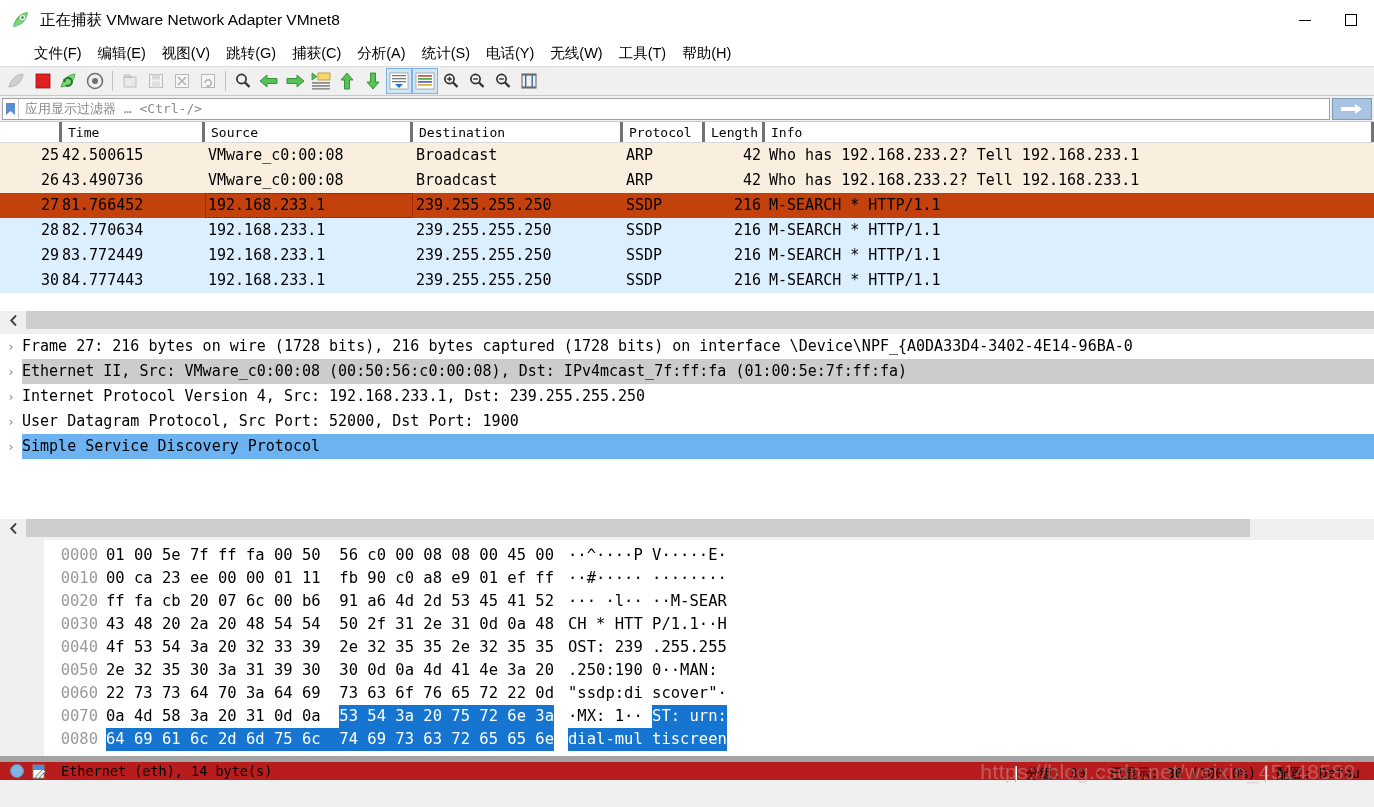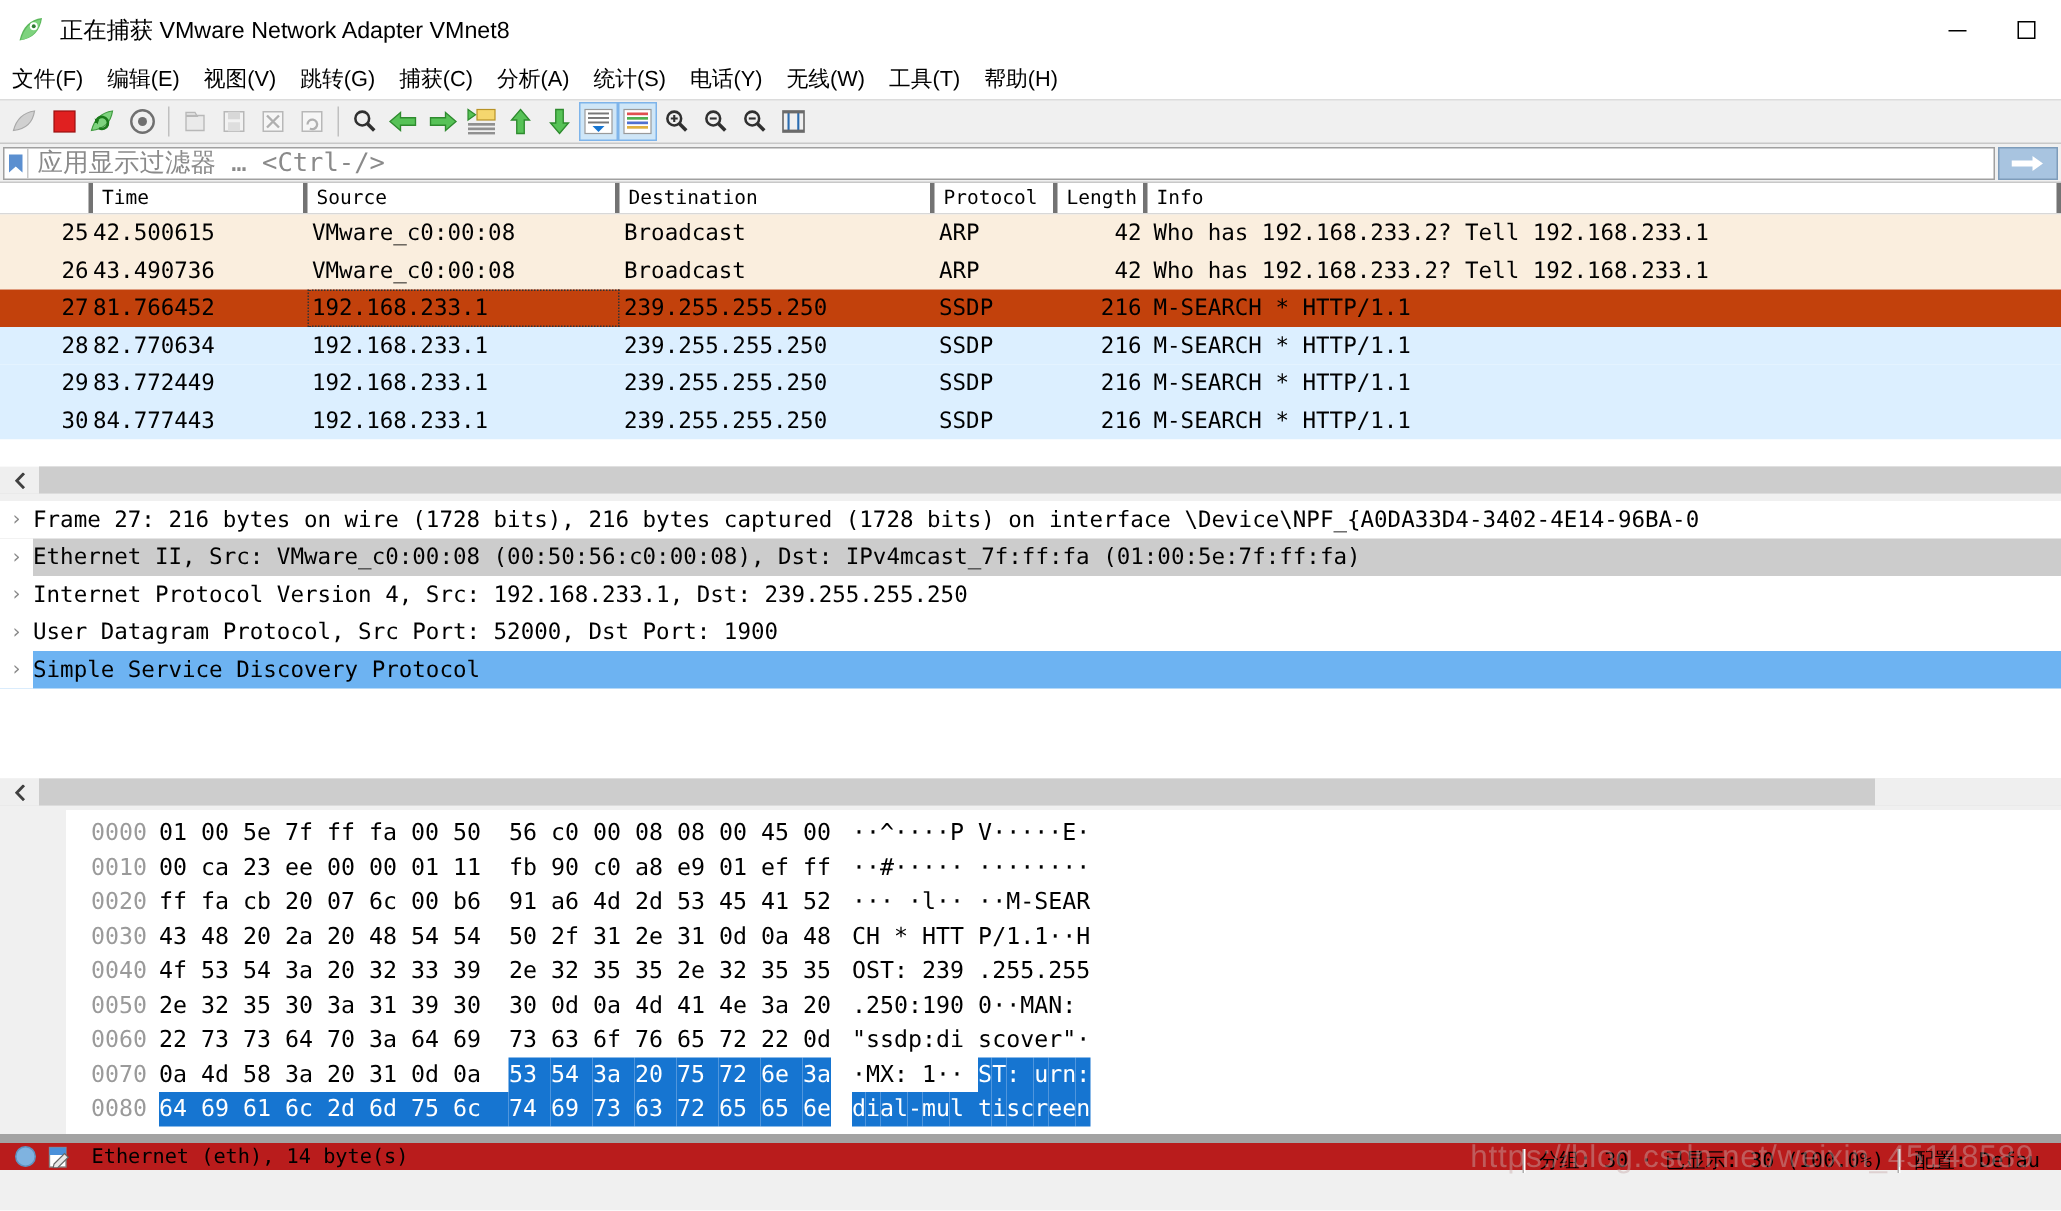--- a/index.html
+++ b/index.html
@@ -20,21 +20,21 @@
   .title-icon { width:22px; height:22px; margin-left:10px; margin-right:8px; position:relative; }
   .title-text {
     font-size:15.5px; color:#000; letter-spacing:0px; white-space:nowrap;
   }
   .win-btns { position:absolute; right:0; top:0; height:40px; display:flex; }
   .win-btn { width:46px; height:40px; display:flex; align-items:center; justify-content:center; }
   .min-glyph { width:12px; height:1px; background:#000; }
   .max-glyph { width:12px; height:12px; border:1.4px solid #000; }
 
   
-  .menubar { height:26px; background:#ffffff; display:flex; align-items:center; padding-left:0; }
+  .menubar { height:26px; background:#ffffff; display:flex; align-items:center; padding-left:26px; }
   .menu-item {
     font-size:14.5px; color:#000; padding:0 8px; white-space:nowrap; line-height:26px;
   }
 
   
   .toolbar {
     height:30px; background:#f0f0f0; display:flex; align-items:center;
     border-top:1px solid #dcdcdc; border-bottom:1px solid #c8c8c8; padding-left:4px;
   }
   .tb { width:26px; height:26px; display:flex; align-items:center; justify-content:center; position:relative;}
@@ -48,21 +48,21 @@
   }
   .filter-input {
     flex:1; height:22px; background:#ffffff; border:1px solid #a0a0a0;
     display:flex; align-items:center; margin-right:2px;
   }
   .filter-bookmark {
     width:16px; height:20px; display:flex; align-items:center; justify-content:center;
     border-right:1px solid #c8c8c8; flex:0 0 16px;
   }
   .filter-ph {
-    font-family:"DejaVu Sans Mono", monospace; font-size:17px; color:#8a8a8a;
+    font-family:"DejaVu Sans Mono", monospace; font-size:13px; color:#8a8a8a;
     margin-left:6px; white-space:nowrap;
   }
   .filter-go {
     width:40px; height:22px; background:#a8c4e0; border:1px solid #7e9cba;
     display:flex; align-items:center; justify-content:center; flex:0 0 40px;
   }
 
   
   .pkt-pane { background:#ffffff; position:relative; }
   .pkt-header {

